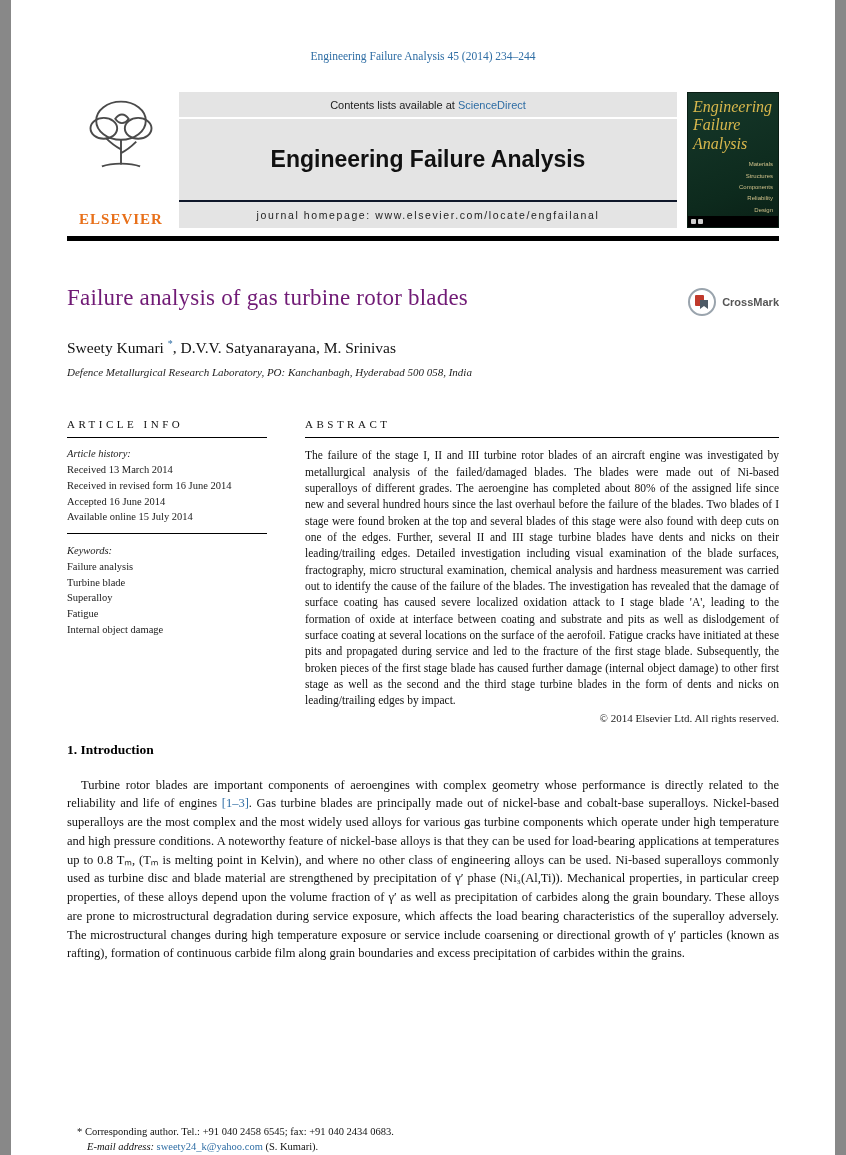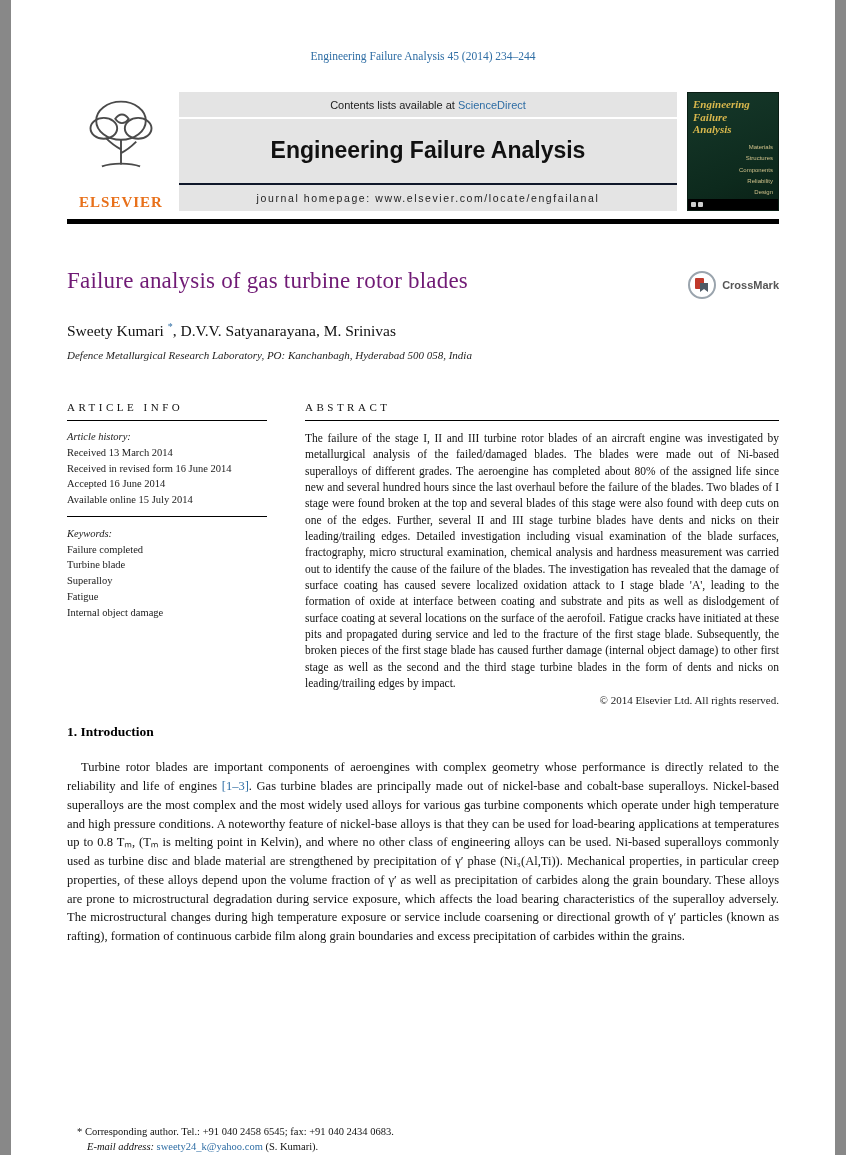--- a/index.html
+++ b/index.html
@@ -18,21 +18,21 @@
   
   .header-band { margin-top:30px; display:flex; align-items:stretch; }
   .logo-col { width:112px; display:flex; flex-direction:column; align-items:center; justify-content:space-between; padding:2px 4px 0 0; }
   .logo-col svg { display:block; }
   .elsevier-text { font-family:"Liberation Serif", serif; font-weight:bold; font-size:15px; letter-spacing:1px; color:#e8701a; margin-top:2px; }
   .banner-col { flex:1; background:#e4e4e4; display:flex; flex-direction:column; justify-content:space-between; text-align:center; margin-right:10px; }
   .contents-line { font-family:"Liberation Sans", sans-serif; font-size:11px; padding:7px 0 6px 0; border-bottom:2px solid #ffffff; color:#222; }
   .banner-title { font-family:"Liberation Sans", sans-serif; font-weight:bold; font-size:23px; color:#111; padding:10px 12px; }
   .homepage-line { font-family:"Liberation Sans", sans-serif; font-size:10.5px; letter-spacing:1.6px; padding:7px 0; border-top:2px solid #0f172a; color:#222; }
   .cover-col { width:92px; background:linear-gradient(160deg,#16382a 0%,#0d2a1d 70%,#0a2016 100%); border:1px solid #0a1d14; display:flex; flex-direction:column; padding:5px 5px 0 5px; }
-  .cover-title { font-style:italic; font-weight:bold; font-size:11px; line-height:1.15; color:#d9b84d; }
+  .cover-title { font-style:italic; font-weight:normal; font-size:16px; line-height:1.15; color:#d9b84d; }
   .cover-topics { margin-top:6px; text-align:right; font-family:"Liberation Sans", sans-serif; font-size:6px; line-height:1.9; color:#cfc08a; flex:1; }
   .cover-strip { height:11px; background:#000; margin:0 -5px; display:flex; align-items:center; padding:0 3px; gap:2px; }
   .cover-strip i { display:block; width:5px; height:5px; background:#cfcfcf; border-radius:1px; }
 
   .thick-rule { height:5px; background:#000; margin-top:8px; }
 
   
   .title-row { margin-top:44px; display:flex; justify-content:space-between; align-items:flex-start; }
   .paper-title { font-size:23px; font-weight:normal; color:#701a75; letter-spacing:0.2px; }
   .crossmark { display:flex; align-items:center; gap:5px; margin-top:2px; }
@@ -146,21 +146,21 @@
       <div class="history-block">
         <div class="ital">Article history:</div>
         <div>Received 13 March 2014</div>
         <div>Received in revised form 16 June 2014</div>
         <div>Accepted 16 June 2014</div>
         <div>Available online 15 July 2014</div>
       </div>
       <div class="rule mid"></div>
       <div class="keywords-block">
         <div class="ital">Keywords:</div>
-        <div>Failure completed</div>
+        <div>Failure analysis</div>
         <div>Turbine blade</div>
         <div>Superalloy</div>
         <div>Fatigue</div>
         <div>Internal object damage</div>
       </div>
     </div>
 
     <div class="abs-col">
       <div class="sc-head">abstract</div>
       <div class="rule"></div>

